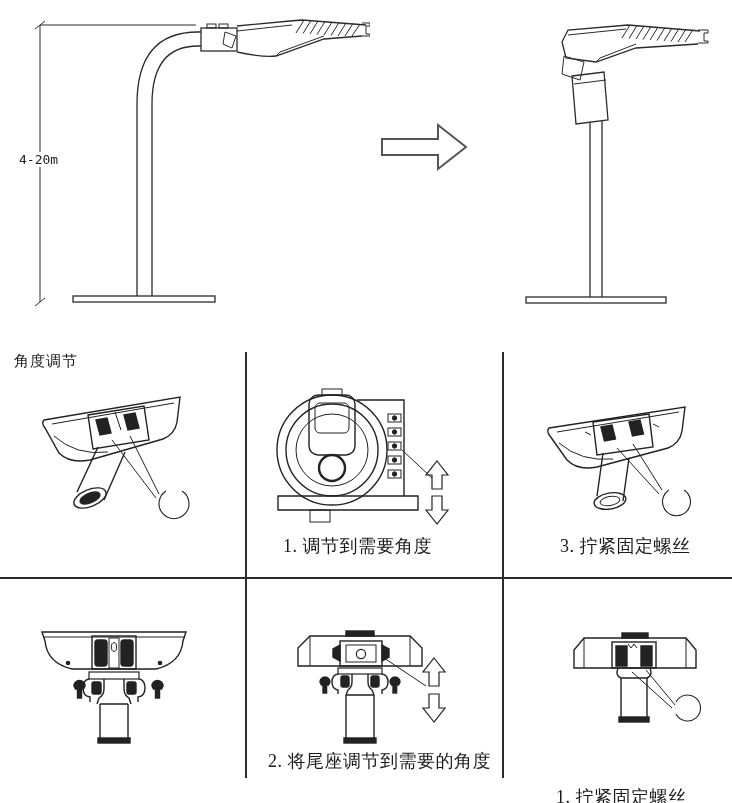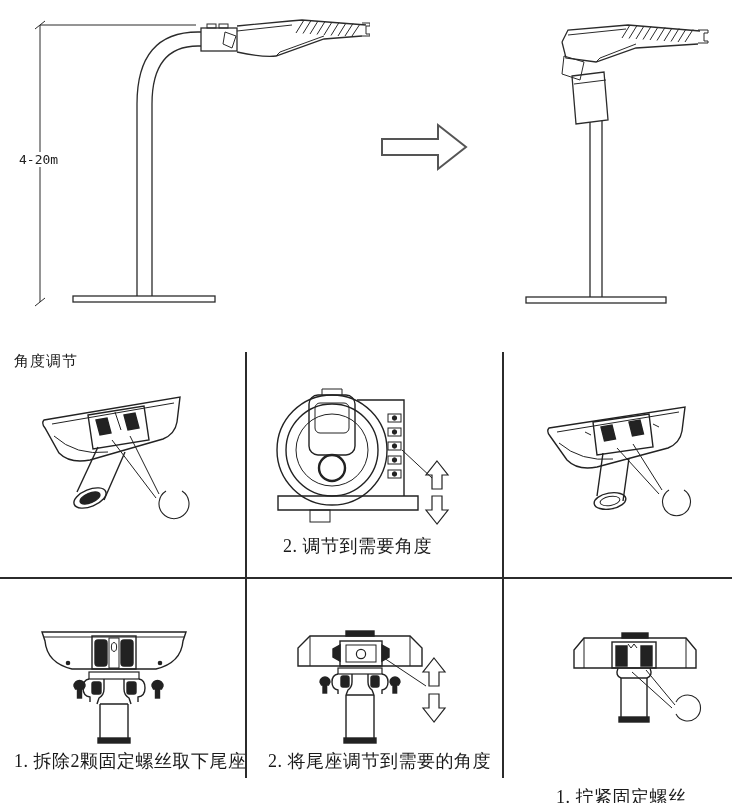--- a/index.html
+++ b/index.html
@@ -151,38 +151,39 @@
       </g>
 
       <path d="M6,118 H146 V132 H6 Z"></path>
       <rect x="38" y="132" width="20" height="12" stroke-width="1"></rect>
 
       <path d="M130,72 L160,100" stroke-width="1"></path>
       <path d="M165,83 L176,97 H170 V111 H160 V97 H154 Z" stroke-width="1.2"></path>
       <path d="M165,146 L154,132 H160 V118 H170 V132 H176 Z" stroke-width="1.2"></path>
     </g>
   </svg>
-  <div class="abs caption" style="left:283px;top:535px">2. 调节到需要角度</div>
+  <div class="abs caption" style="left:283px;top:535px">1. 调节到需要角度</div>
 
   <svg class="abs" style="left:535px;top:398px" width="175" height="135" viewBox="0 0 175 135">
     <g fill="none" stroke="#222" stroke-width="1.4">
       <path d="M14,30 L150,9 L147,33 Q145,45 133,50 L62,69 Q43,73 32,62 L15,38 Q11,33 14,30 Z"></path>
       <path d="M22,34 L144,14" stroke-width="1"></path>
       <path d="M24,45 Q46,64 78,61" stroke-width="1"></path>
       <path d="M58,24 L114,16 L118,49 L62,57 Z"></path>
       <path d="M66,29 l11,-2 3.5,14 -11,2 z" fill="#222"></path>
       <path d="M94,24 l11,-2 3.5,14 -11,2 z" fill="#222"></path>
       <path d="M50,34 l6,3 M118,26 l6,3" stroke-width="1"></path>
       <path d="M68,55 L62,98 M94,60 L88,103"></path>
       <ellipse cx="75" cy="103" rx="16" ry="8" transform="rotate(-10 75 103)"></ellipse>
       <ellipse cx="75" cy="103" rx="10" ry="4.5" transform="rotate(-10 75 103)" stroke-width="1"></ellipse>
       <path d="M82,50 L124,96 M98,46 L127,92" stroke-width="1"></path>
       <path d="M134,92 A14,14 0 1 0 149,92" stroke-width="1.1"></path>
     </g>
   </svg>
+  <div class="abs caption" style="left:560px;top:535px">3. 拧紧固定螺丝</div>
 
 
   <svg class="abs" style="left:34px;top:626px" width="172" height="122" viewBox="0 0 172 122">
     <g fill="none" stroke="#222" stroke-width="1.4">
       <path d="M8,6 H152 L149,15 Q147,37 122,43 H38 Q13,37 11,15 Z"></path>
       <path d="M10,11 H150" stroke-width="1"></path>
       <circle cx="34" cy="37" r="1.6" fill="#222"></circle>
       <circle cx="126" cy="37" r="1.6" fill="#222"></circle>
       <rect x="58" y="10" width="44" height="33"></rect>
       <rect x="61" y="14" width="12" height="26" rx="3" fill="#222"></rect>
@@ -199,21 +200,20 @@
 
       <path d="M40,60 a5.5,5.5 0 0 1 11,0 l-1.5,3 h-8 z" fill="#222"></path>
       <rect x="43.5" y="63" width="4" height="9" fill="#222"></rect>
       <path d="M118,60 a5.5,5.5 0 0 1 11,0 l-1.5,3 h-8 z" fill="#222"></path>
       <rect x="121.5" y="63" width="4" height="9" fill="#222"></rect>
 
       <path d="M66,78 H94 M66,78 V112 M94,78 V112"></path>
       <rect x="64" y="112" width="32" height="5" fill="#222"></rect>
     </g>
   </svg>
-  <div class="abs caption" style="left:14px;top:750px">1. 拆除2颗固定螺丝取下尾座</div>
 
   <svg class="abs" style="left:288px;top:630px" width="162" height="118" viewBox="0 0 162 118">
     <g fill="none" stroke="#222" stroke-width="1.4">
       <path d="M10,36 V18 L22,6 H122 L134,18 V36 Z"></path>
       <path d="M22,6 V36 M122,6 V36" stroke-width="1"></path>
       <rect x="58" y="1" width="28" height="5" fill="#222"></rect>
       <rect x="52" y="11" width="42" height="25"></rect>
       <rect x="58" y="15" width="30" height="17" stroke-width="1"></rect>
       <circle cx="73" cy="24" r="4.6" stroke-width="1.2"></circle>
       <path d="M52,15 l-7,4 v8 l7,4 z" fill="#222"></path>

